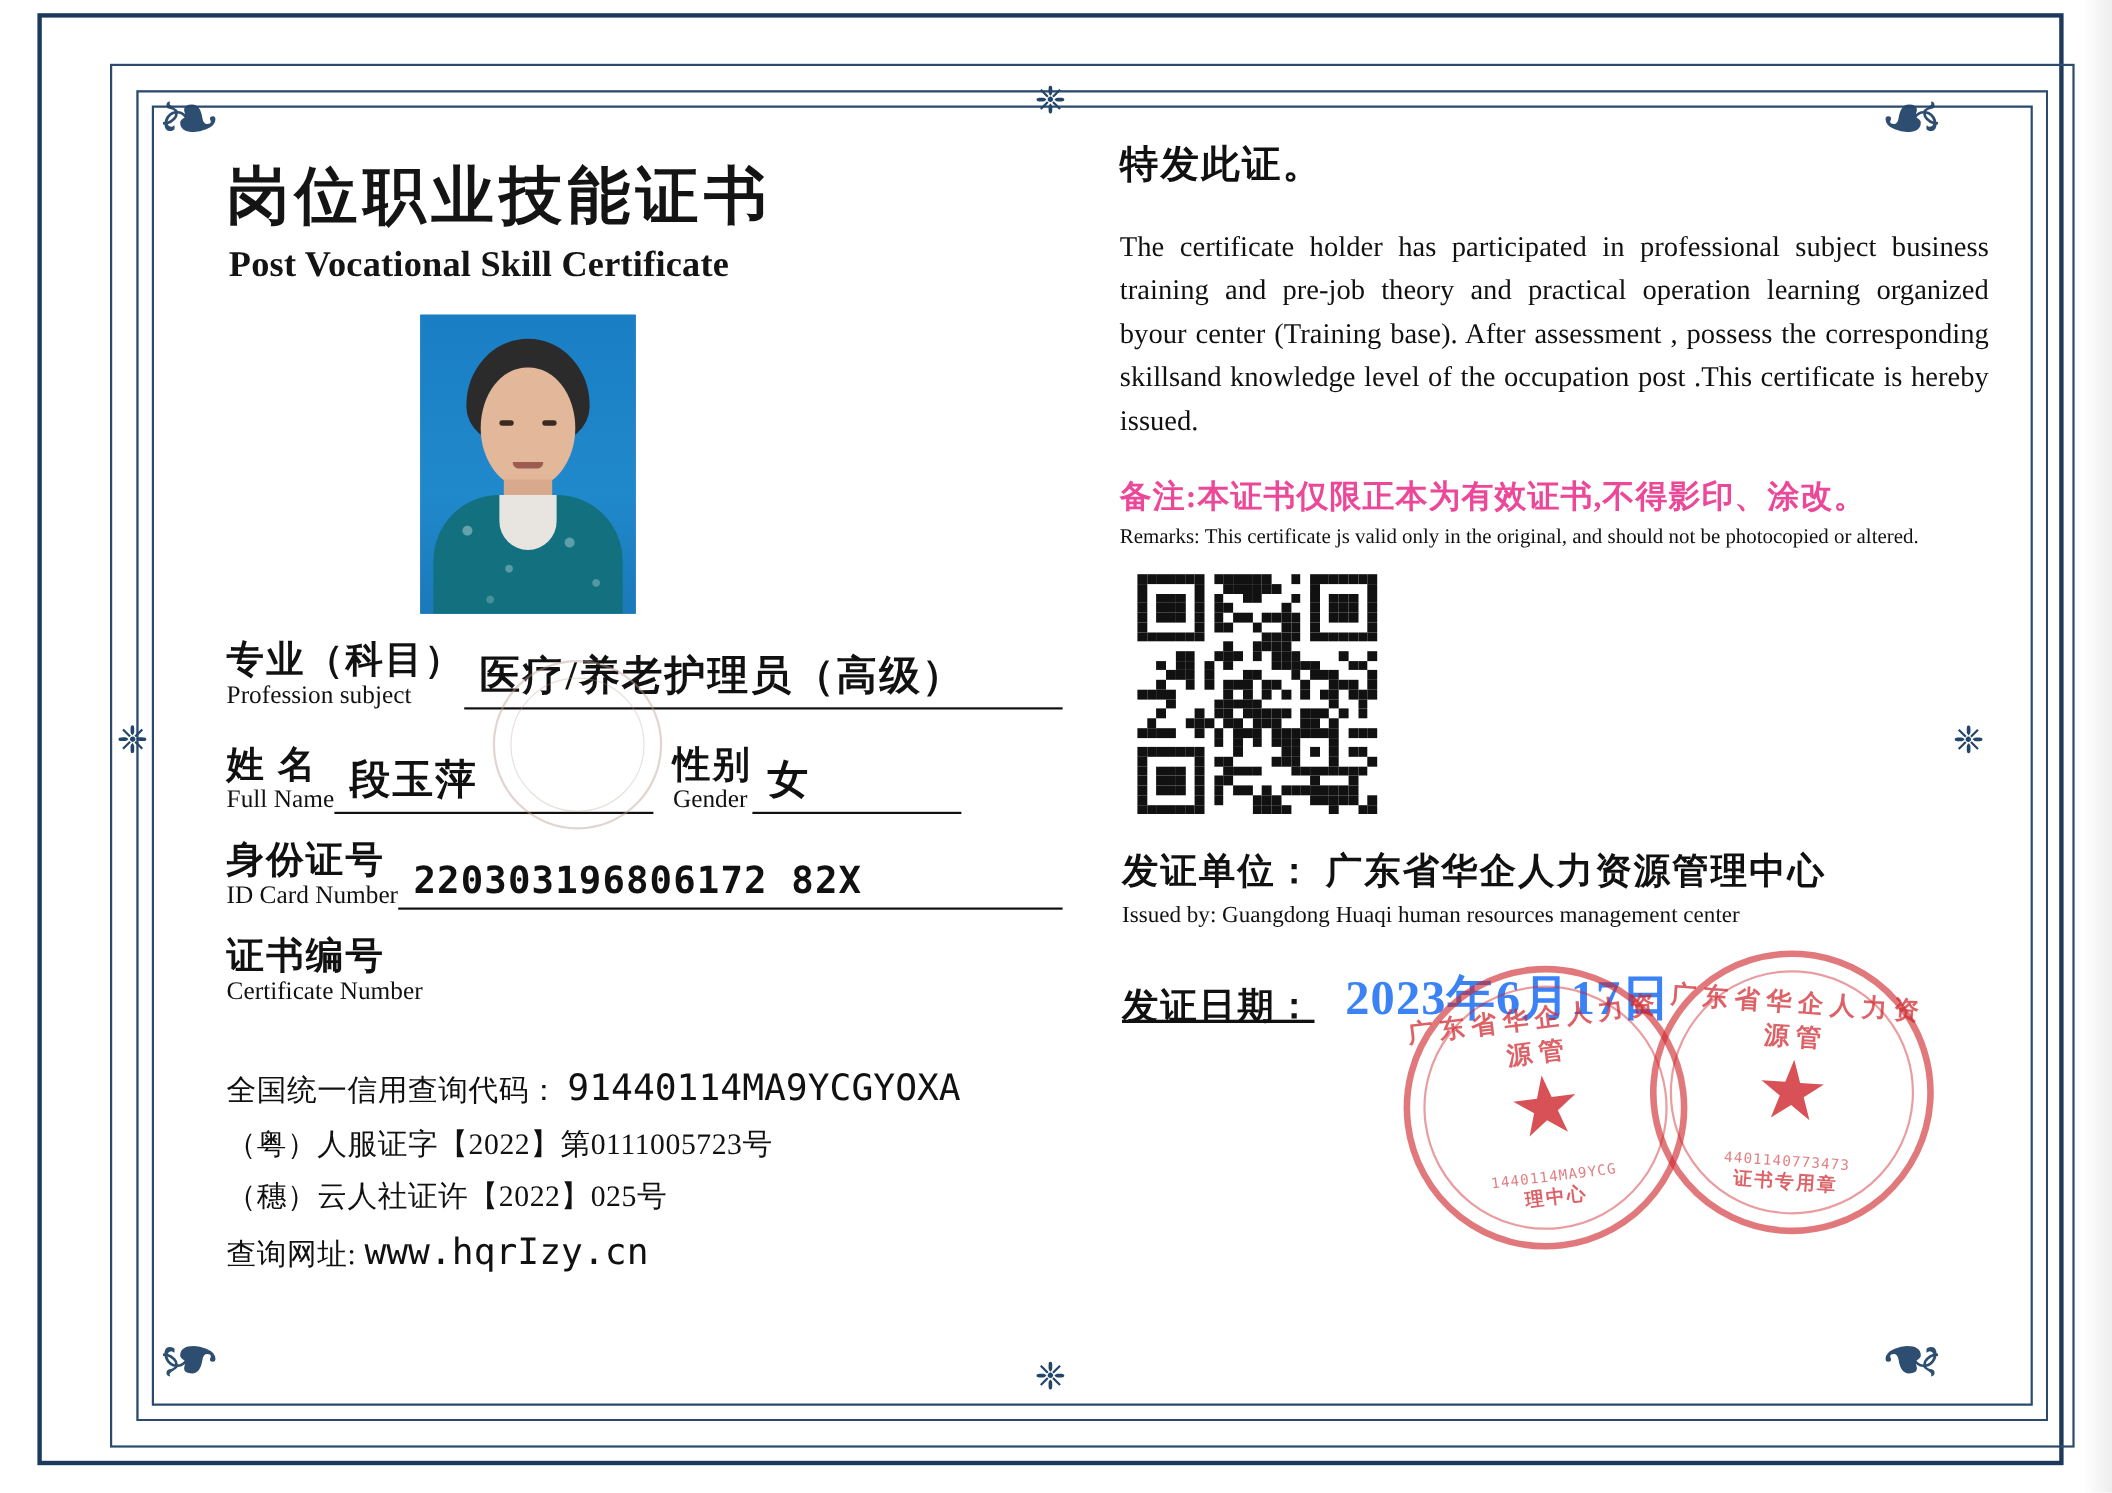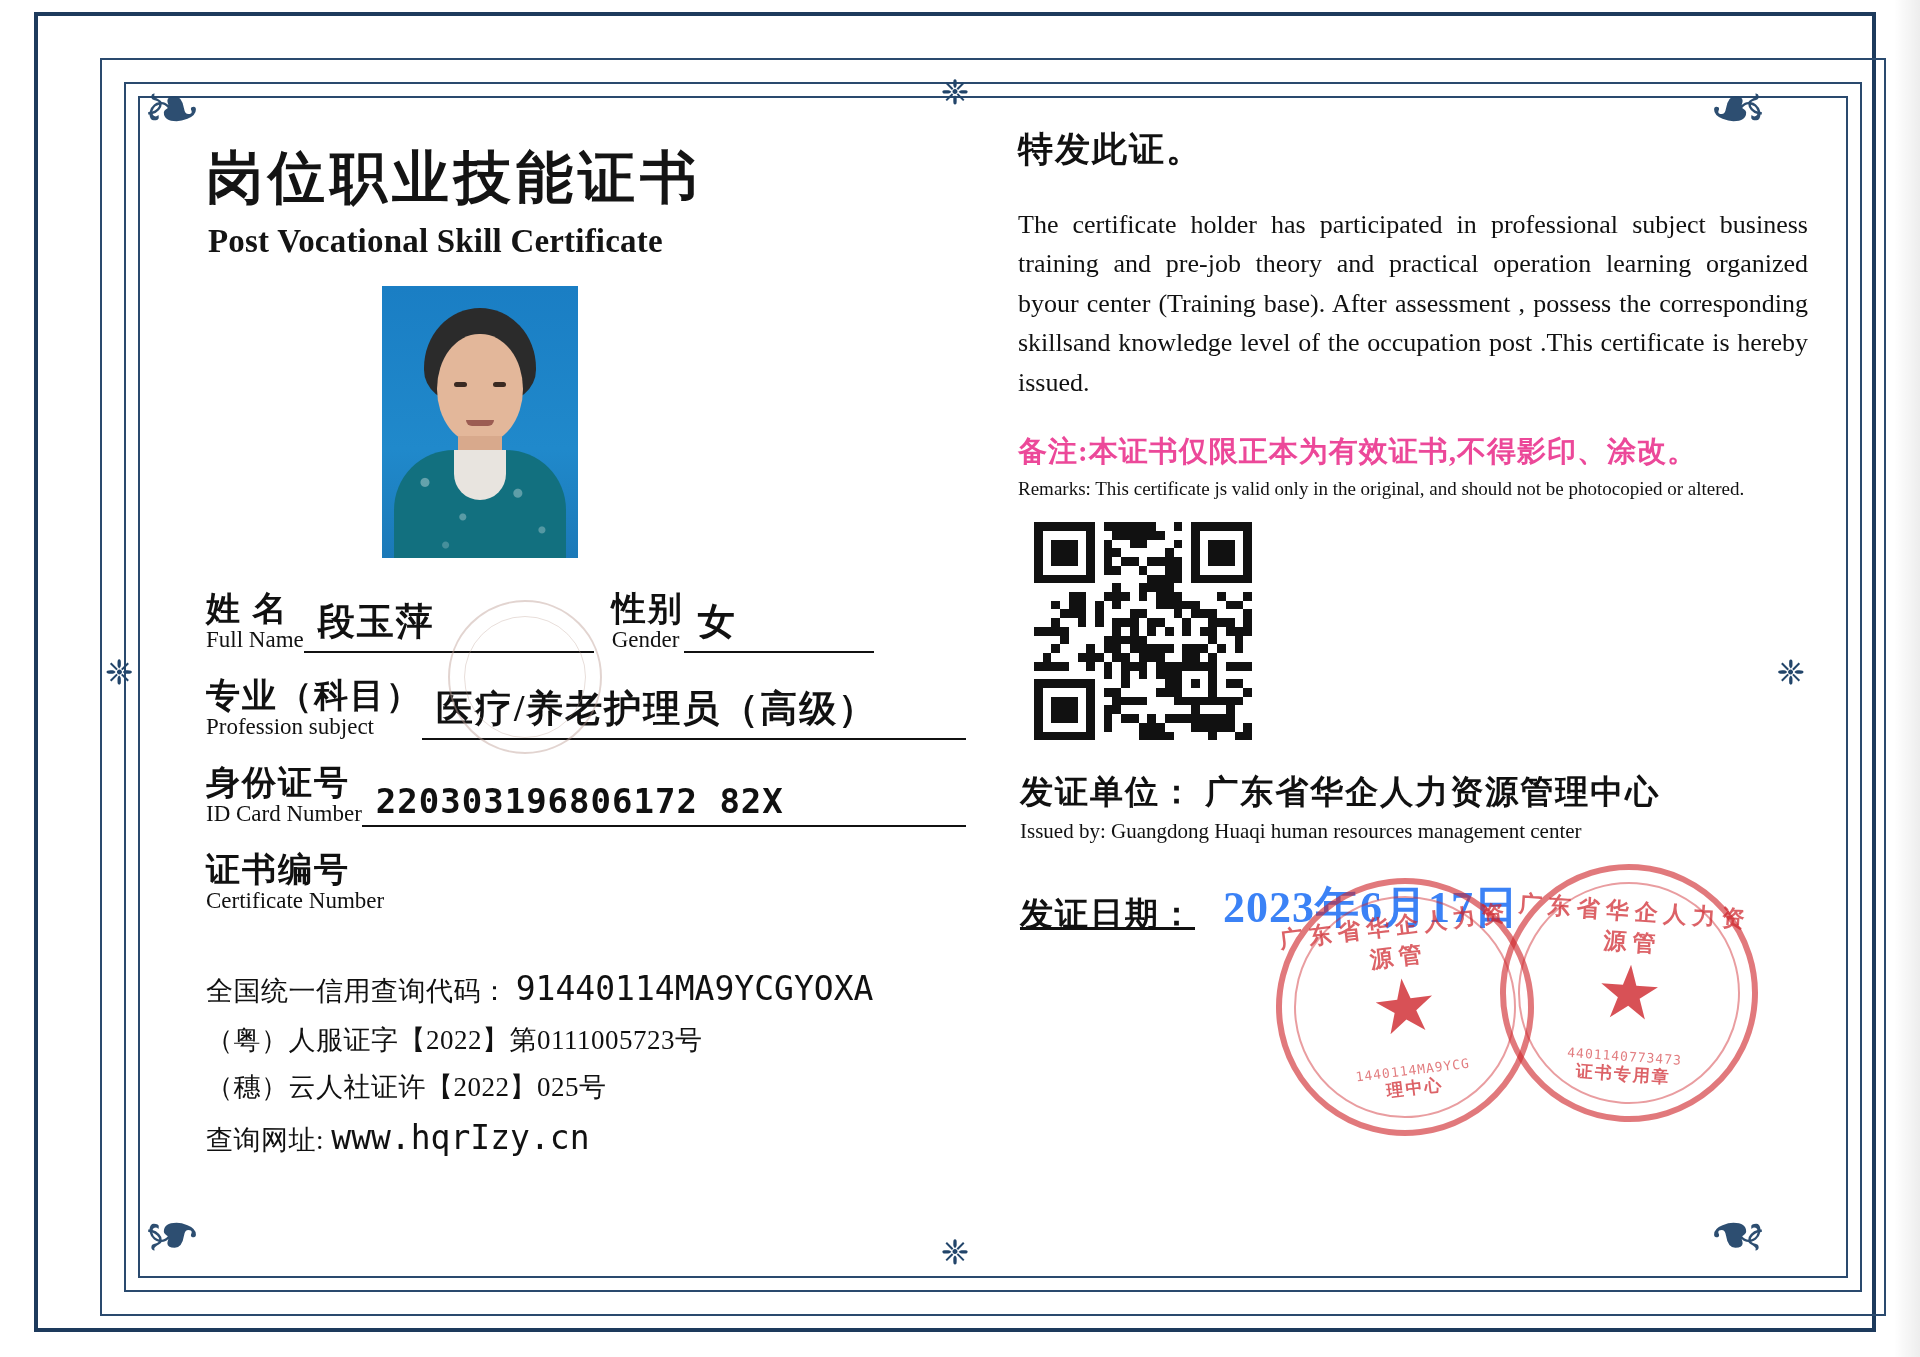--- a/index.html
+++ b/index.html
@@ -498,44 +498,44 @@
           <div class="ph-face"></div>
           <div class="ph-eye l"></div>
           <div class="ph-eye r"></div>
           <div class="ph-mouth"></div>
           <div class="ph-neck"></div>
           <div class="ph-body"></div>
           <div class="ph-pattern"></div>
           <div class="ph-collar"></div>
         </div>
 
+        <div class="field-row">
+          <div class="lbl">
+            <span class="cn">专业（科目）</span>
+            <span class="en">Profession subject</span>
+          </div>
+          <div class="val">
+            <span class="handwrite">医疗/养老护理员（高级）</span>
+          </div>
+        </div>
+
         <div class="field-row row-name">
           <div class="lbl">
             <span class="cn">姓 名</span>
             <span class="en">Full Name</span>
           </div>
           <div class="val val-name">
             <span class="handwrite">段玉萍</span>
           </div>
           <div class="lbl lbl-gender">
             <span class="cn">性别</span>
             <span class="en">Gender</span>
           </div>
           <div class="val val-gender">
             <span class="handwrite">女</span>
-          </div>
-        </div>
-
-        <div class="field-row">
-          <div class="lbl">
-            <span class="cn">专业（科目）</span>
-            <span class="en">Profession subject</span>
-          </div>
-          <div class="val">
-            <span class="handwrite">医疗/养老护理员（高级）</span>
           </div>
         </div>
 
         <div class="field-row">
           <div class="lbl">
             <span class="cn">身份证号</span>
             <span class="en">ID Card Number</span>
           </div>
           <div class="val">
             <span class="mono">220303196806172 82X</span>

